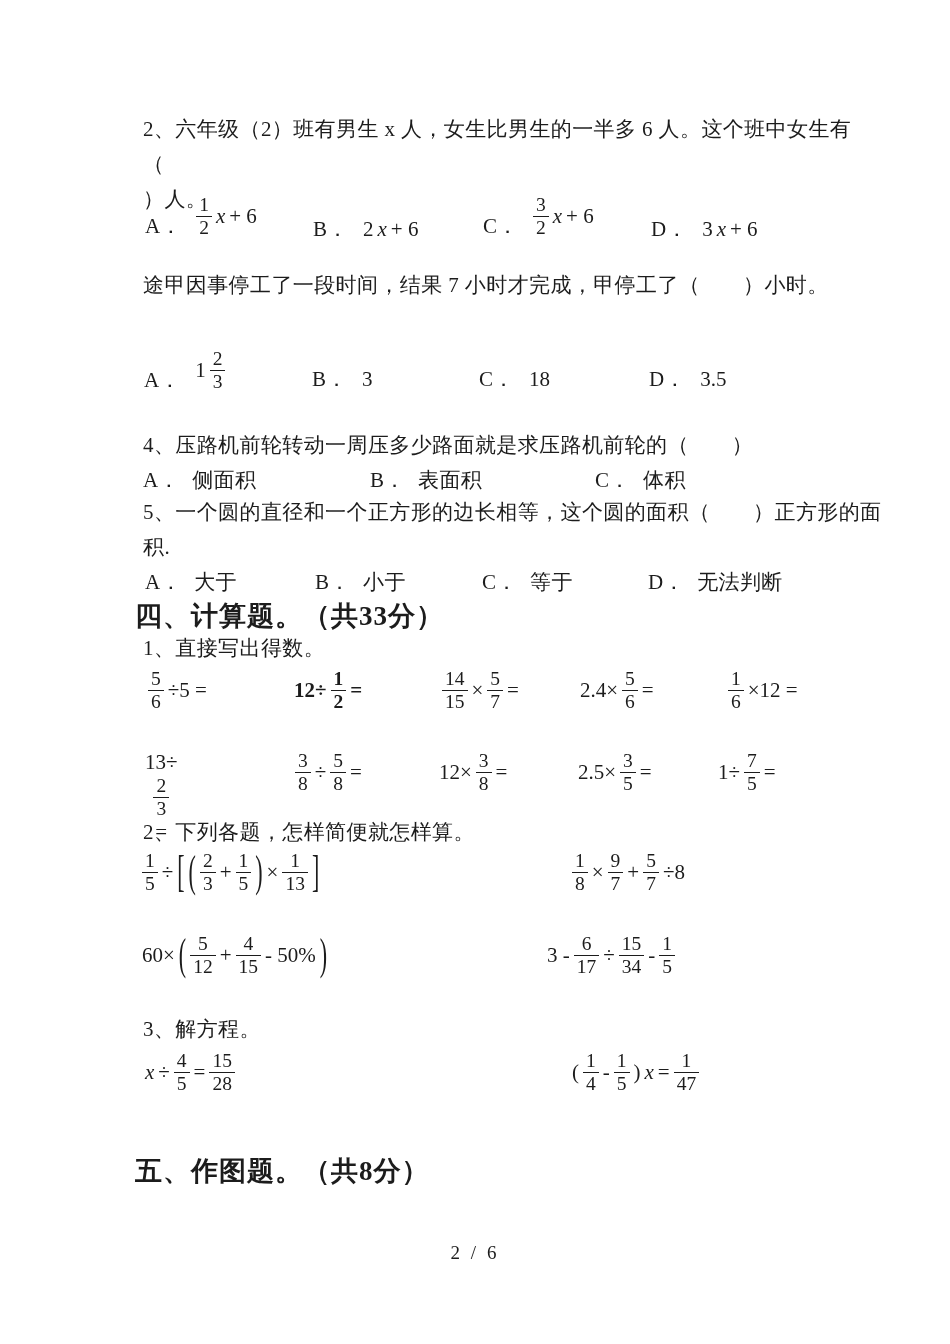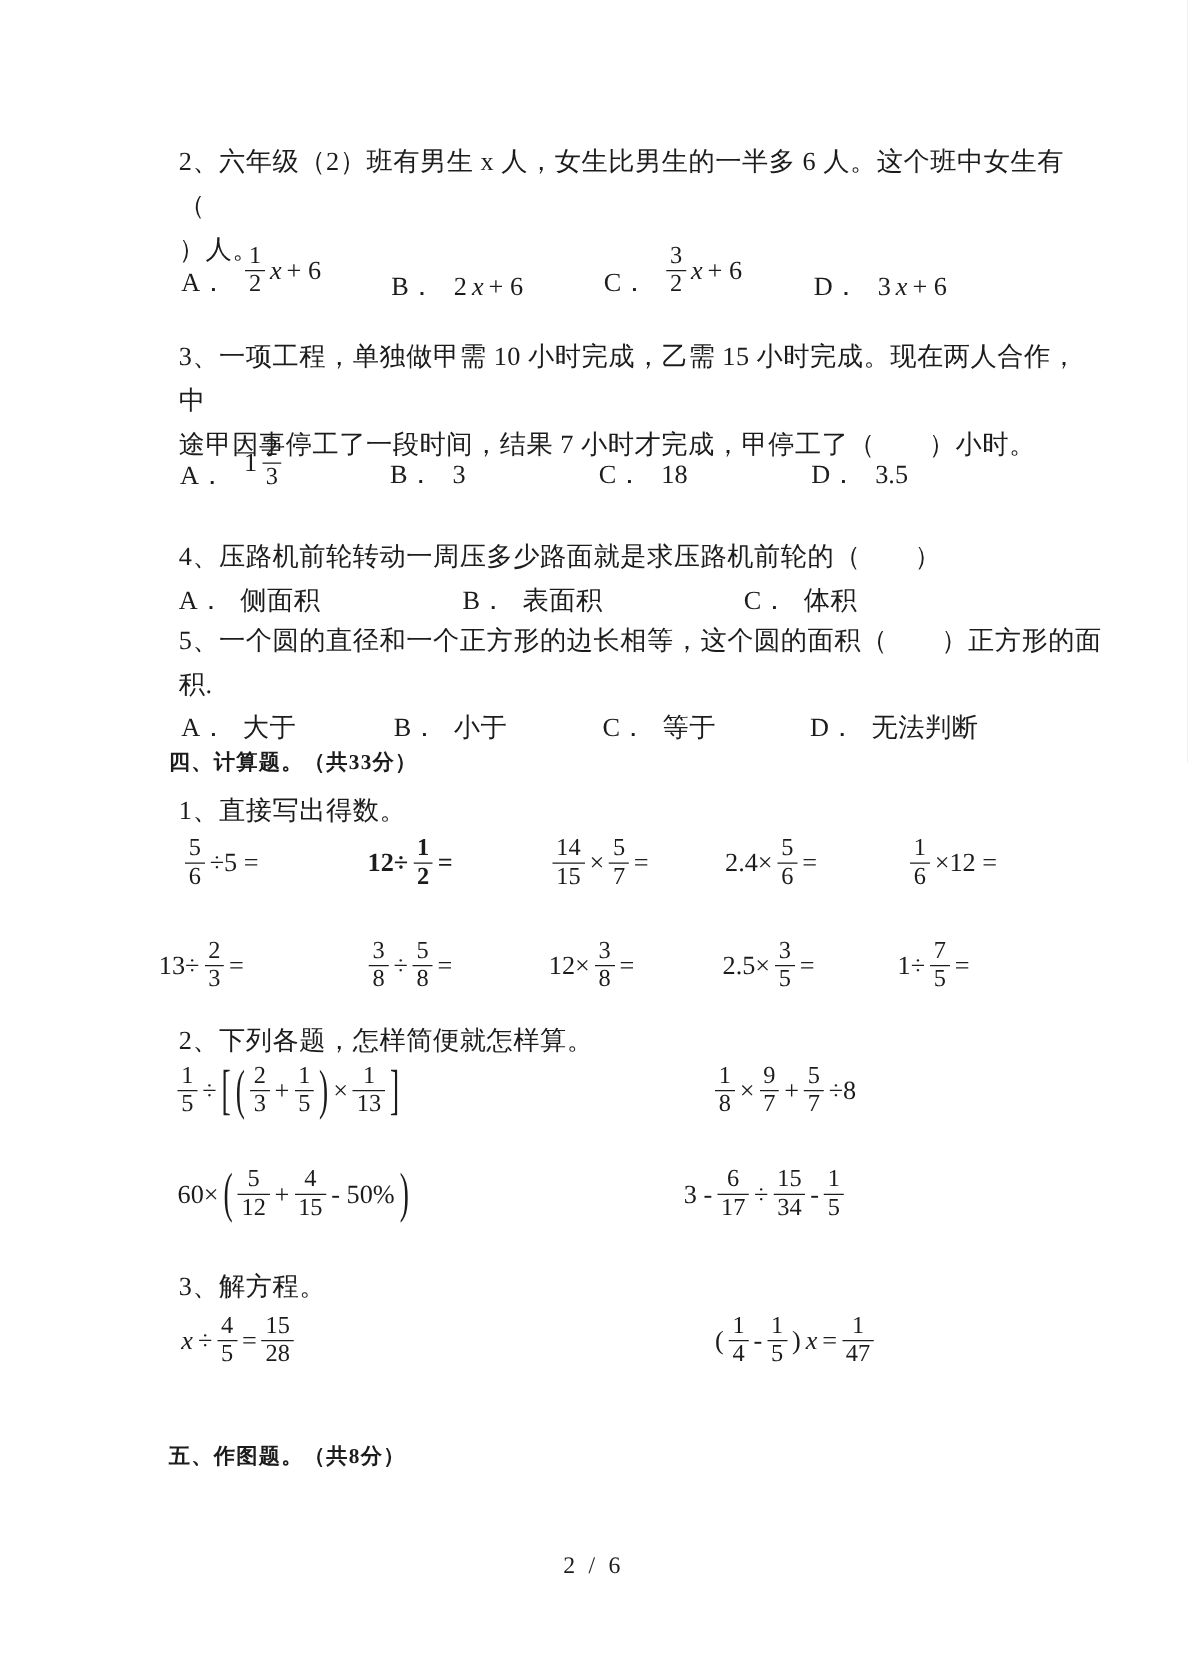--- a/index.html
+++ b/index.html
@@ -8,21 +8,21 @@
     width:950px;height:1344px;
     margin:0 auto;
     background:#ffffff;
     color:#1c1c1c;
     font-family:"Liberation Serif","DejaVu Serif",serif;
     font-size:21px;
     overflow:hidden;
   }
   .abs{position:absolute;}
   .qtext{line-height:35px;letter-spacing:0.4px;}
-  .sec-title{font-weight:bold;font-size:17px;letter-spacing:1px;}
+  .sec-title{font-weight:bold;font-size:27px;letter-spacing:1px;}
   .mrow{position:absolute;left:0;width:950px;}
   .mrow > .item{position:absolute;top:0;}
   .opt{display:inline-flex;align-items:flex-end;gap:13px;white-space:nowrap;}
   .optlabel{line-height:26px;}
   .opttext{line-height:26px;letter-spacing:0.4px;}
   
   .formula{display:inline-flex;align-items:center;white-space:nowrap;}
   .formula .mtxt{margin:0 2px;font-size:21px;}
   .formula .mit{margin:0 2px;font-style:italic;font-size:21px;}
   .formula .frac{display:inline-flex;flex-direction:column;align-items:center;margin:0 2px;font-size:19.5px;line-height:1.12;}
@@ -75,21 +75,20 @@
       <span class="optlabel">D．</span>
       <span class="formula">
           <span class="mtxt">3</span>
           <span class="mit">x</span>
           <span class="mtxt">+ 6</span>
         </span>
     </span>
   </div>
 
   <div class="abs qtext" style="top:268px;left:143px;width:720px;">
-    <div>3、一项工程，单独做甲需 10 小时完成，乙需 15 小时完成。现在两人合作，中</div>
     <div>途甲因事停工了一段时间，结果 7 小时才完成，甲停工了（　　）小时。</div>
   </div>
   <div class="mrow" style="top:348px;height:50px;">
     <span class="item opt" style="left:144px;">
       <span class="optlabel">A．</span>
       <span class="formula">
           <span class="mtxt">1</span>
           <span class="frac">
             <span class="num">2</span>
             <span class="den">3</span>
@@ -199,21 +198,21 @@
     <span class="item formula" style="left:726px;">
         <span class="frac">
           <span class="num">1</span>
           <span class="den">6</span>
         </span>
         <span class="mtxt">×12 =</span>
       </span>
   </div>
 
   <div class="mrow" style="top:750px;height:52px;">
-    <span class="item formula" style="left:125px;">
+    <span class="item formula" style="left:143px;flex-direction:column;">
         <span class="mtxt">13÷</span>
         <span class="frac">
           <span class="num">2</span>
           <span class="den">3</span>
         </span>
         <span class="mtxt">=</span>
       </span>
     <span class="item formula" style="left:293px;">
         <span class="frac">
           <span class="num">3</span>

